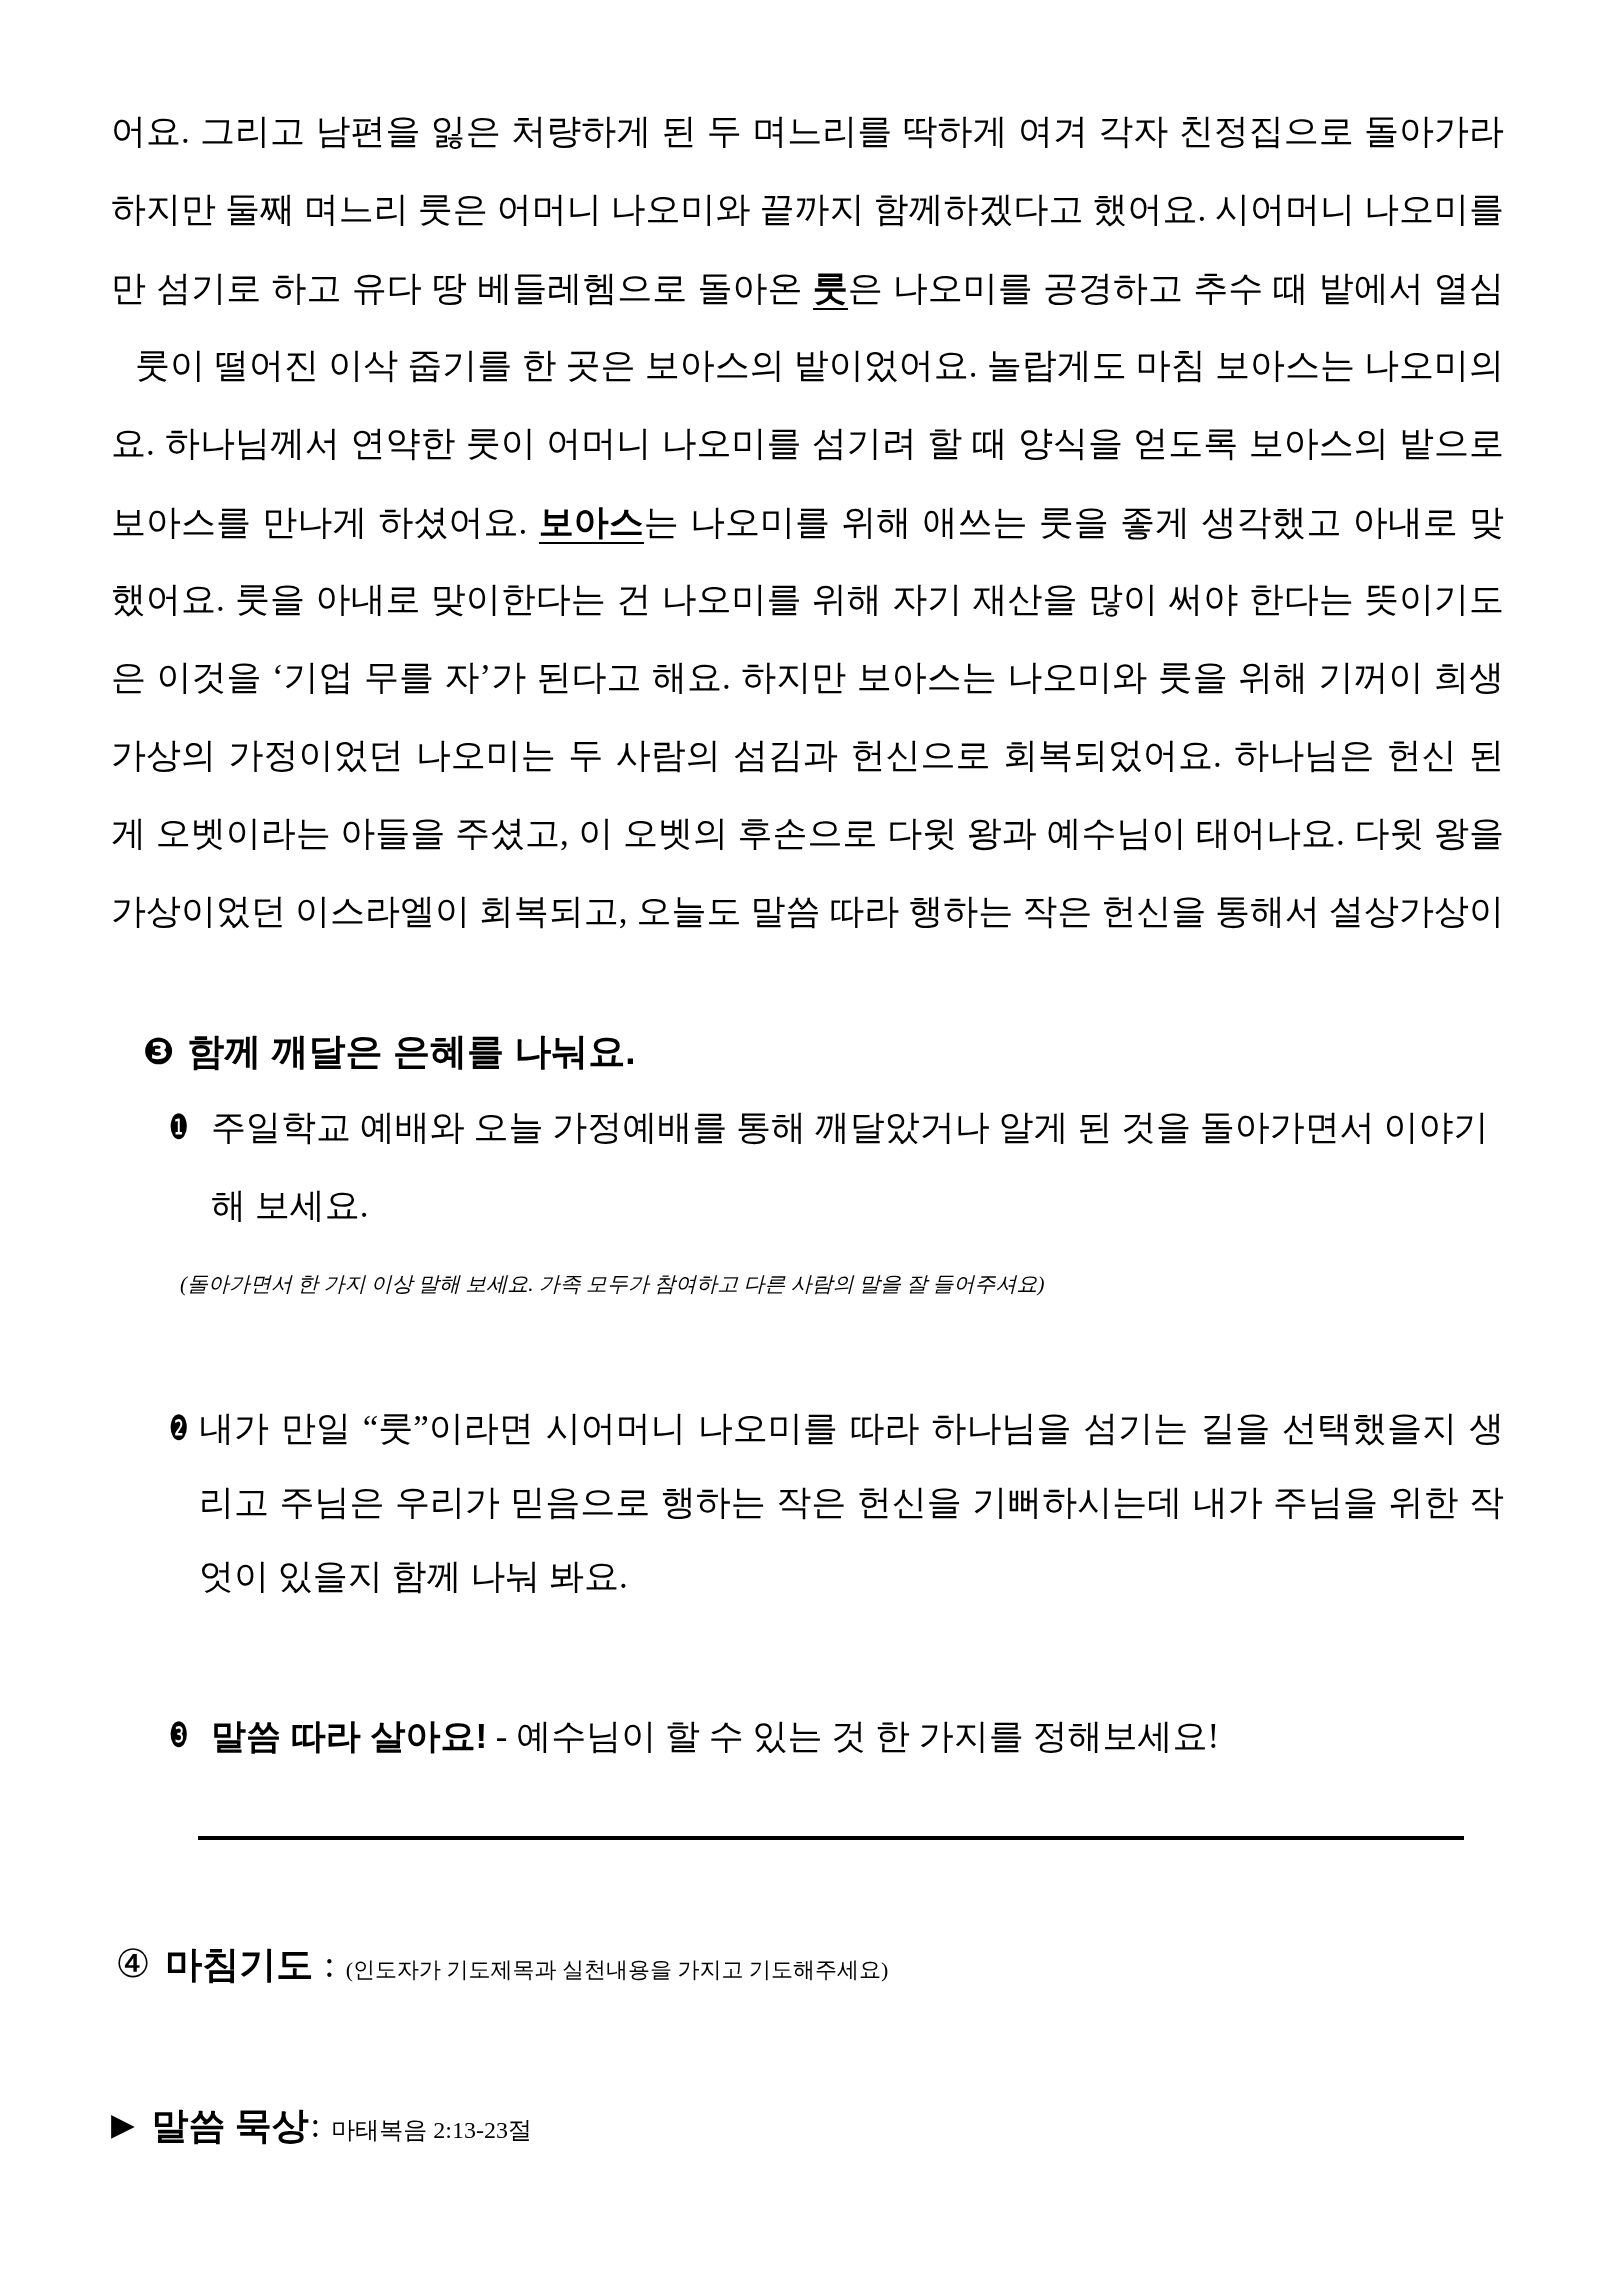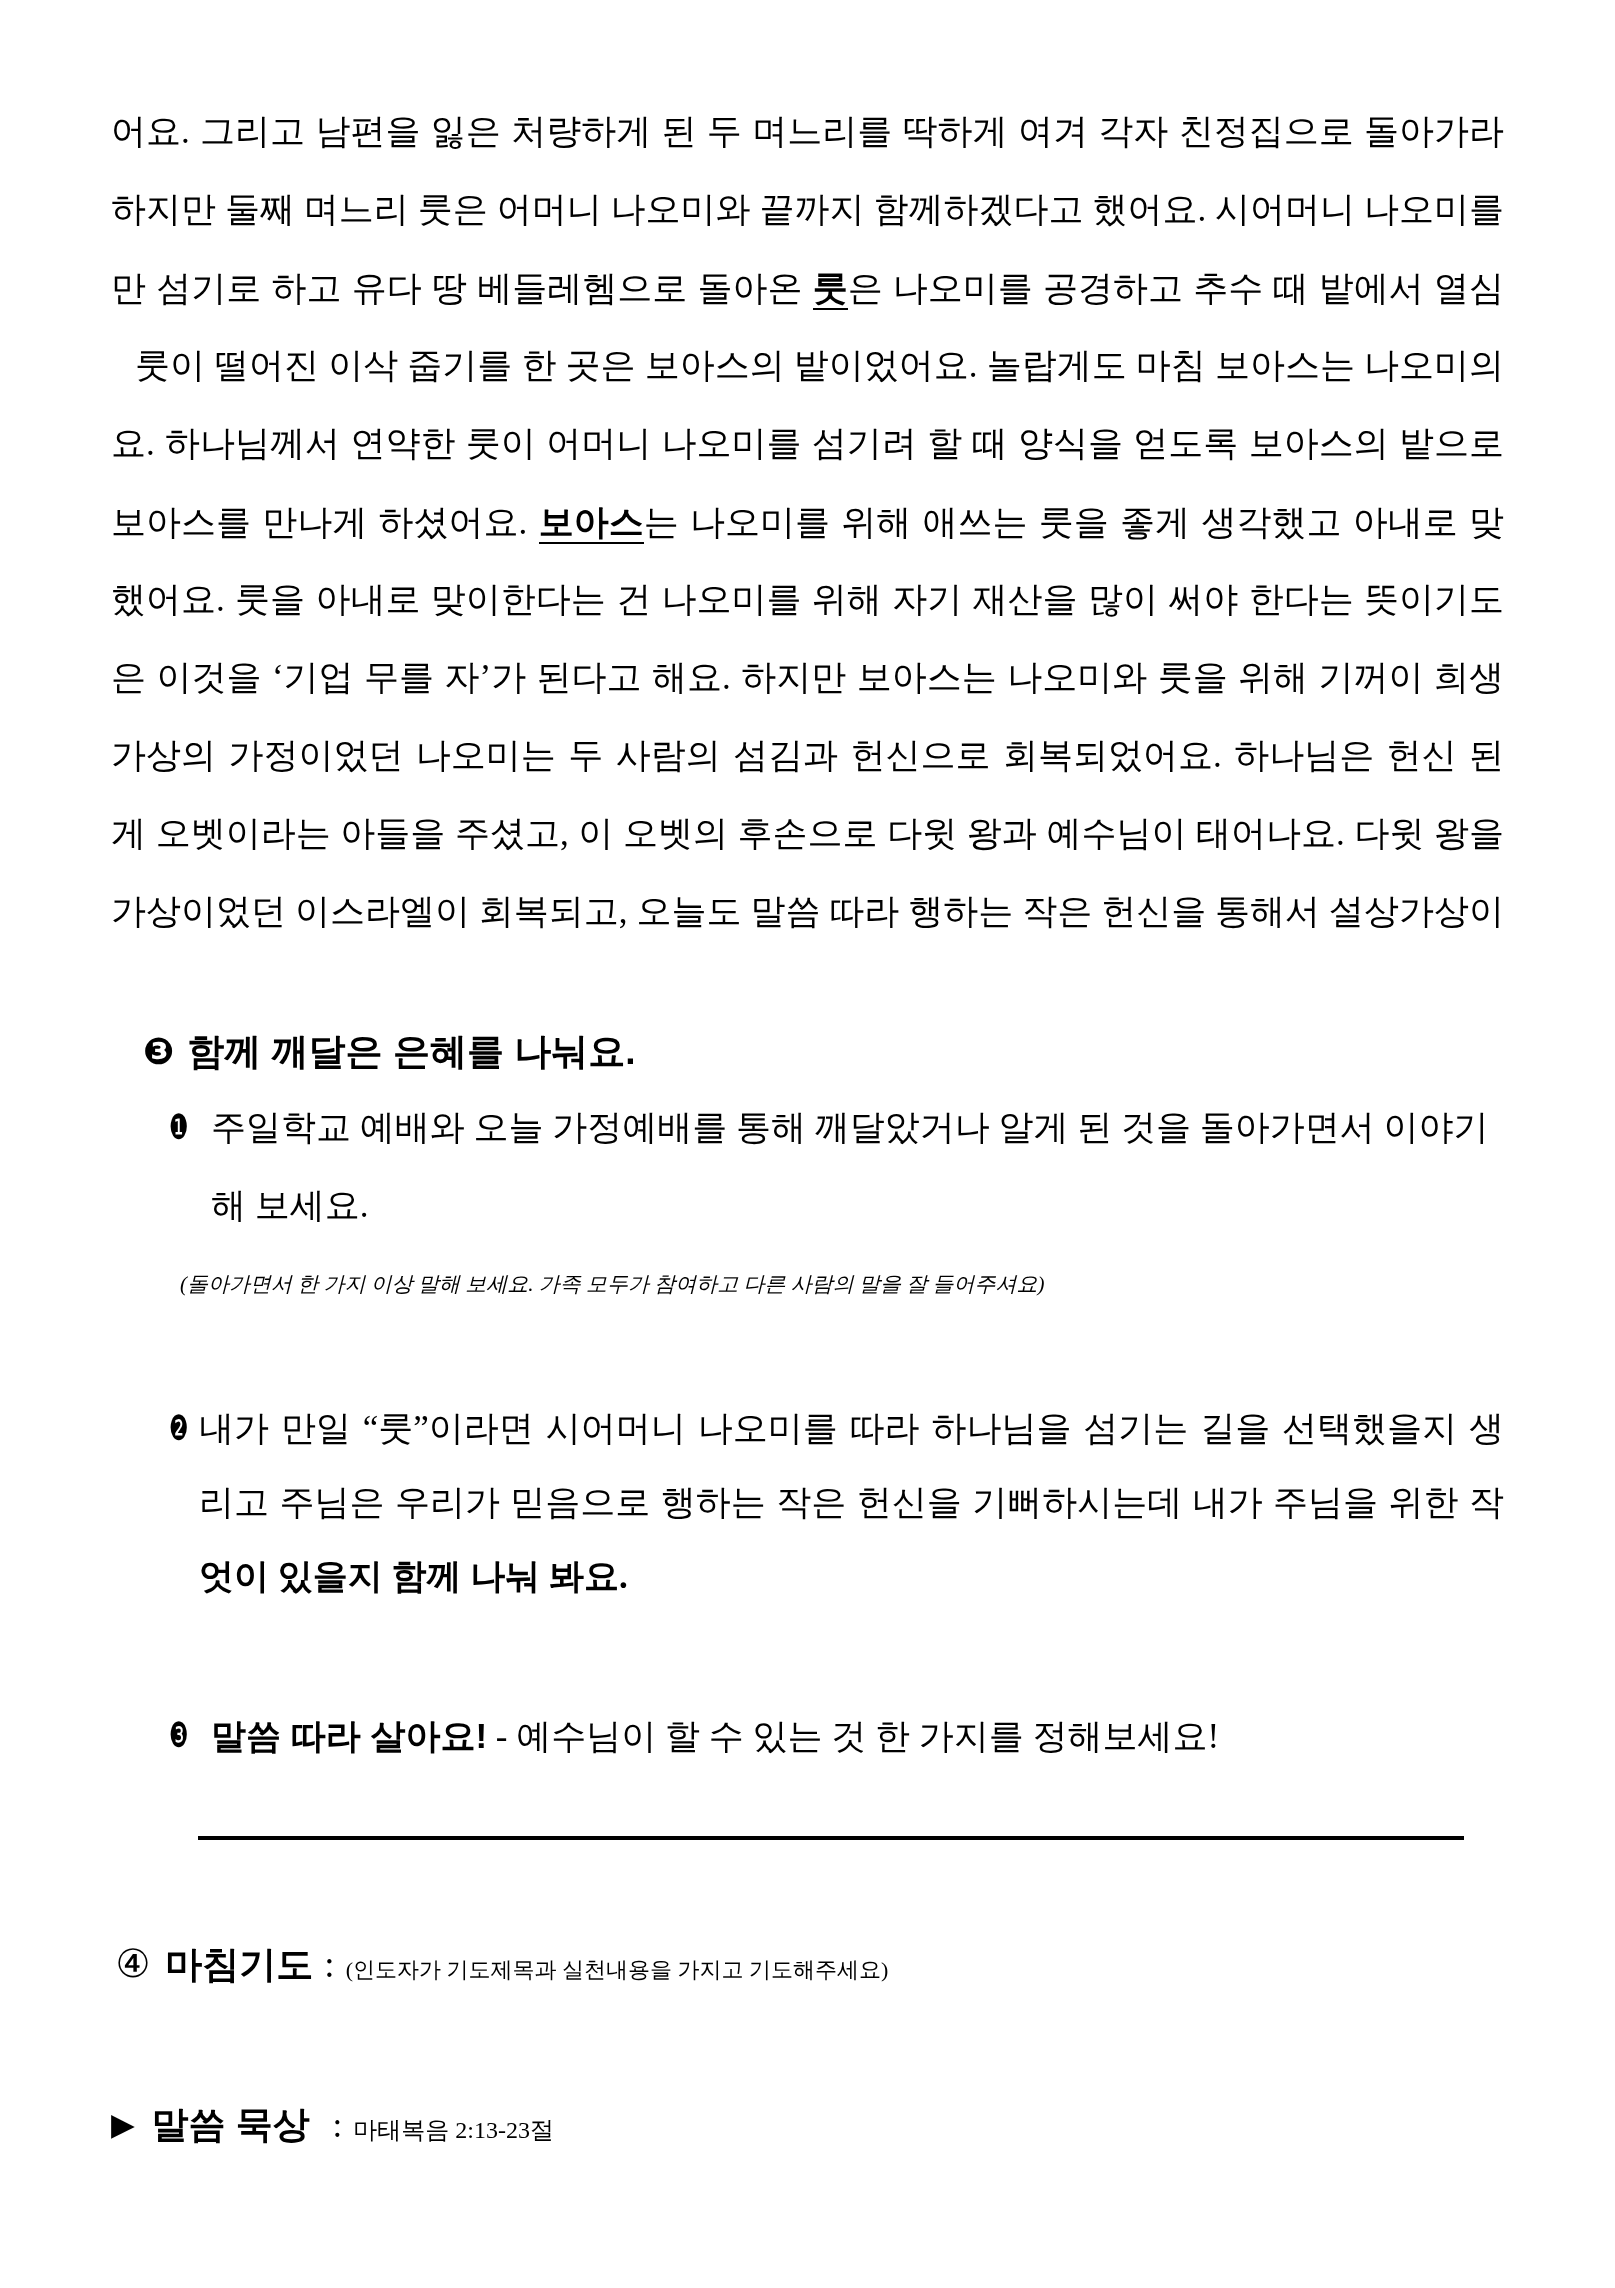--- a/index.html
+++ b/index.html
@@ -63,21 +63,21 @@
     padding-left:88px;       
     font-size:35px;line-height:74px;
   }
   .ditem2 .mk{
     position:absolute;left:58px;top:0;
     display:inline-block;
     transform:scaleX(0.62);
     transform-origin:left center;
   }
   .jline{text-align:justify;text-align-last:justify;text-justify:inter-word;height:74px;overflow:hidden;}
-  .jline.last{text-align:right;text-align-last:left;font-weight:bold;}
+  .jline.last{text-align:right;text-align-last:left;}
   .ditem3{
     position:relative;
     margin-top:83px;
     padding-left:100px;
     font-size:35px;line-height:78px;
   }
   .ditem3 .mk{
     position:absolute;left:58px;top:0;
     display:inline-block;
     transform:scaleX(0.62);
@@ -107,22 +107,22 @@
   }
   .prayer .sep{margin:0 11px 0 1.8px;}
   .prayer .nt{font-size:22px;}
   
   .meditation{
     margin-top:77px;
     font-size:35px;line-height:78px;
   }
   .meditation .mk{font-size:31px;margin-right:16.6px;vertical-align:2.8px;}
   .meditation .ttl{
-    font-family:Liberation Sans, sans-serif;
-    font-weight:700;font-size:37px;margin-right:21px;
+    font-family:Liberation Serif, serif;
+    font-weight:700;font-size:37px;margin-right:0;
   }
   .meditation .sep{margin:0 11px 0 1.8px;}
   .meditation .ref{font-size:24px;}
 </style>
 </head>
 <body>
 
 <div class="page">
   <div class="content">
 

